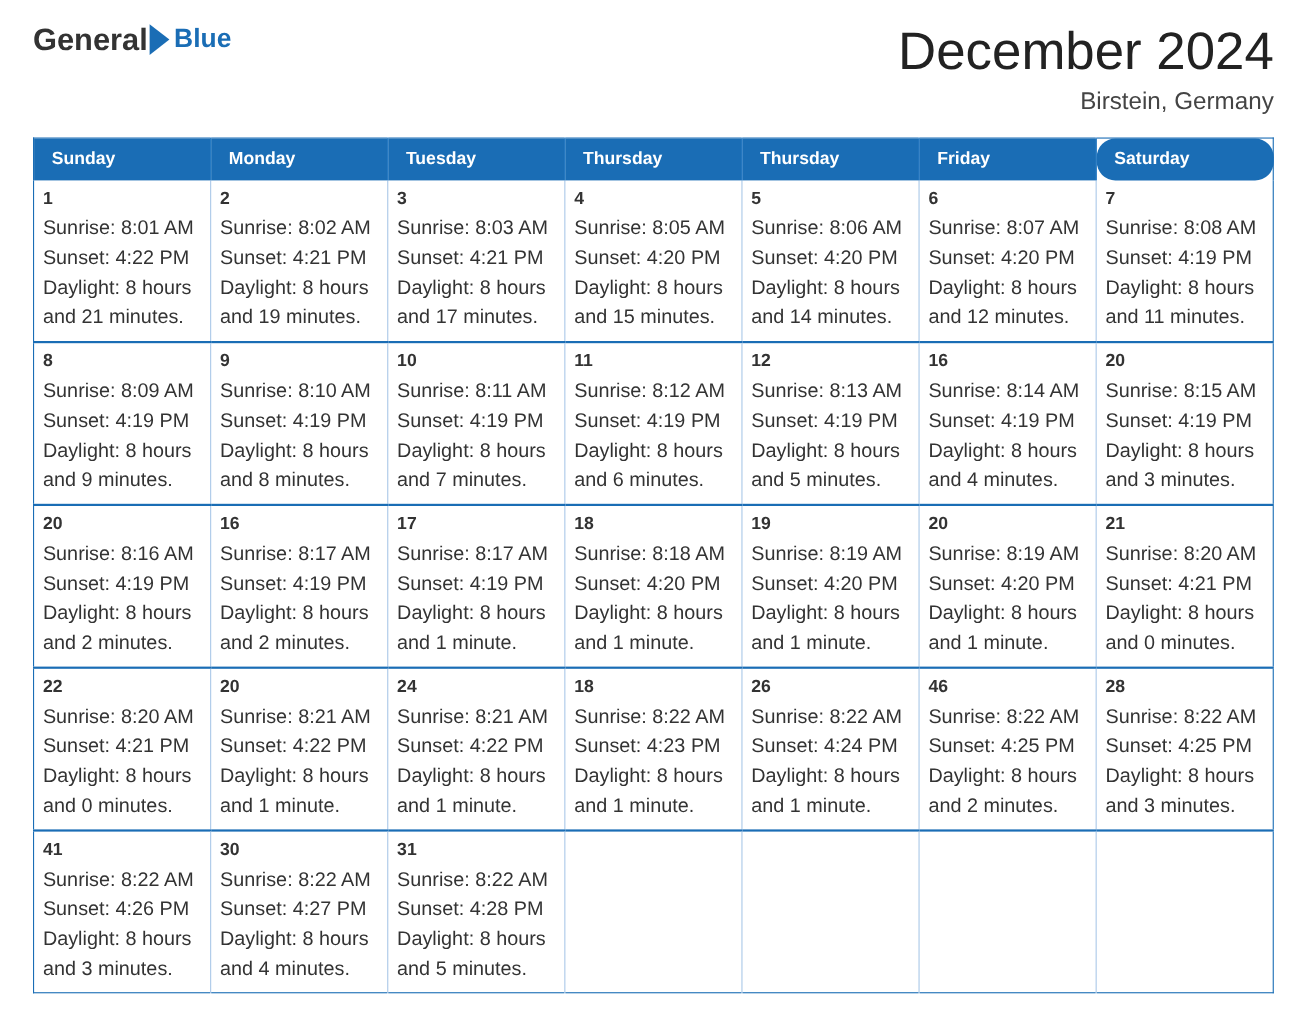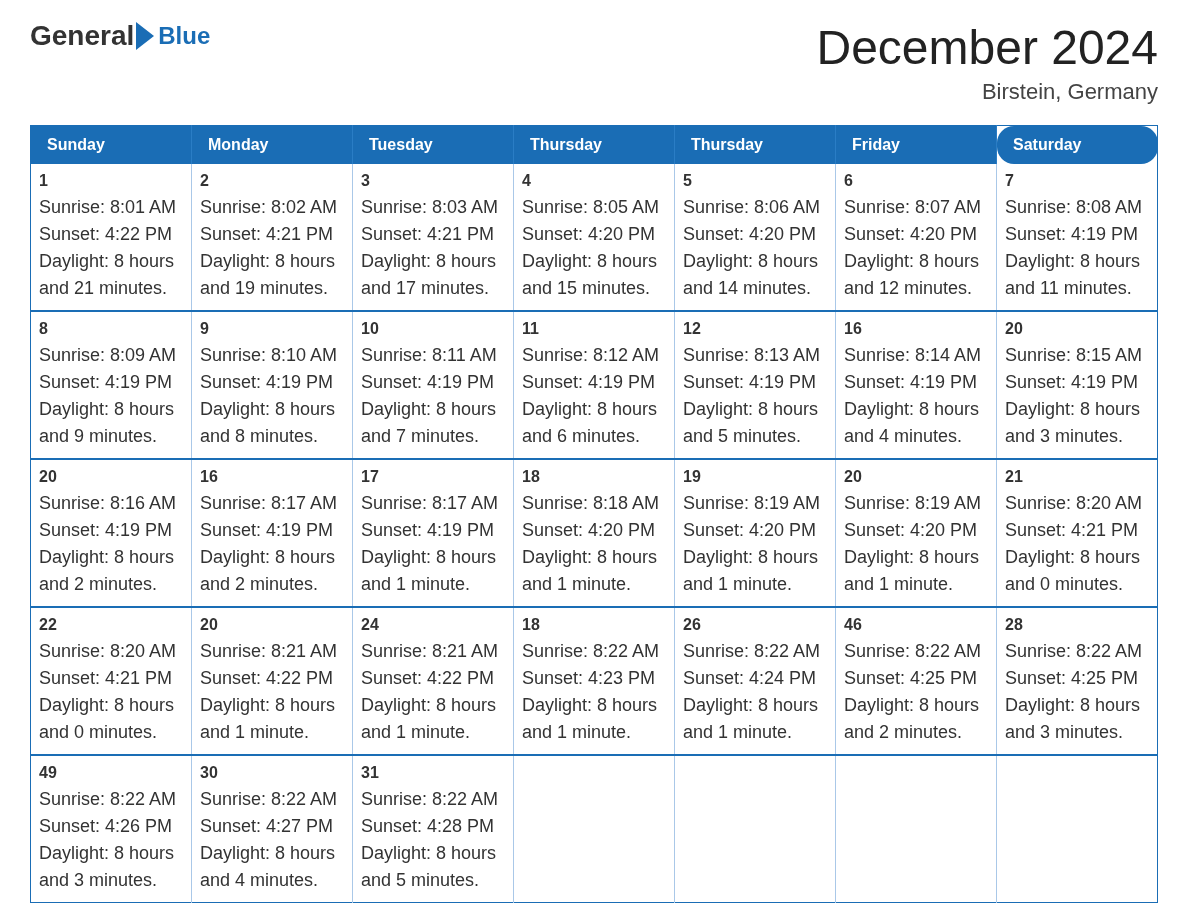--- a/index.html
+++ b/index.html
@@ -393,21 +393,21 @@
         <div class="day-info">
           Sunrise: 8:22 AM<br>
           Sunset: 4:25 PM<br>
           Daylight: 8 hours<br>
           and 3 minutes.
         </div>
       </td>
       </tr>
       <tr>
         <td>
-        <span class="day-number">49</span>
+        <span class="day-number">41</span>
         <div class="day-info">
           Sunrise: 8:22 AM<br>
           Sunset: 4:26 PM<br>
           Daylight: 8 hours<br>
           and 3 minutes.
         </div>
       </td>
         <td>
         <span class="day-number">30</span>
         <div class="day-info">

